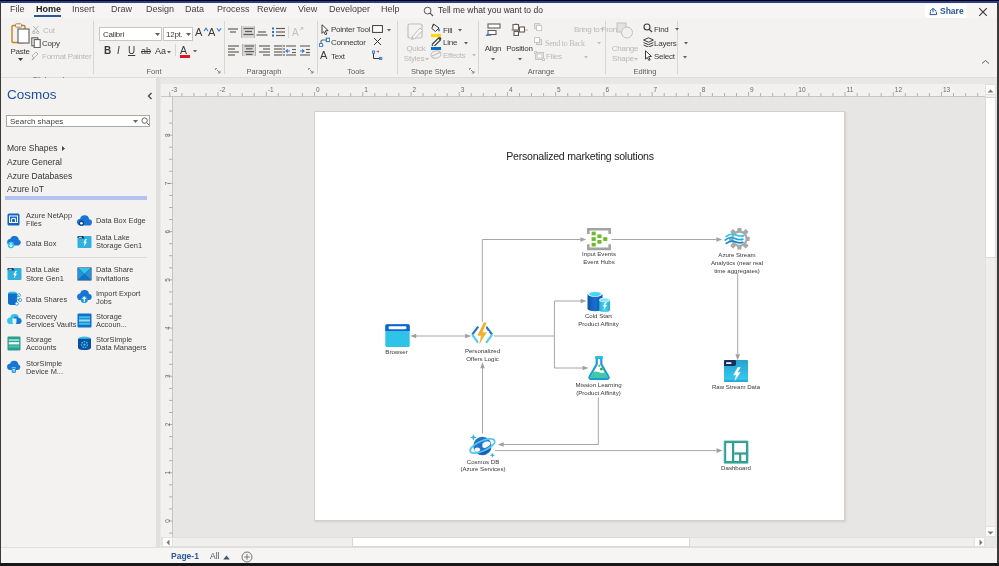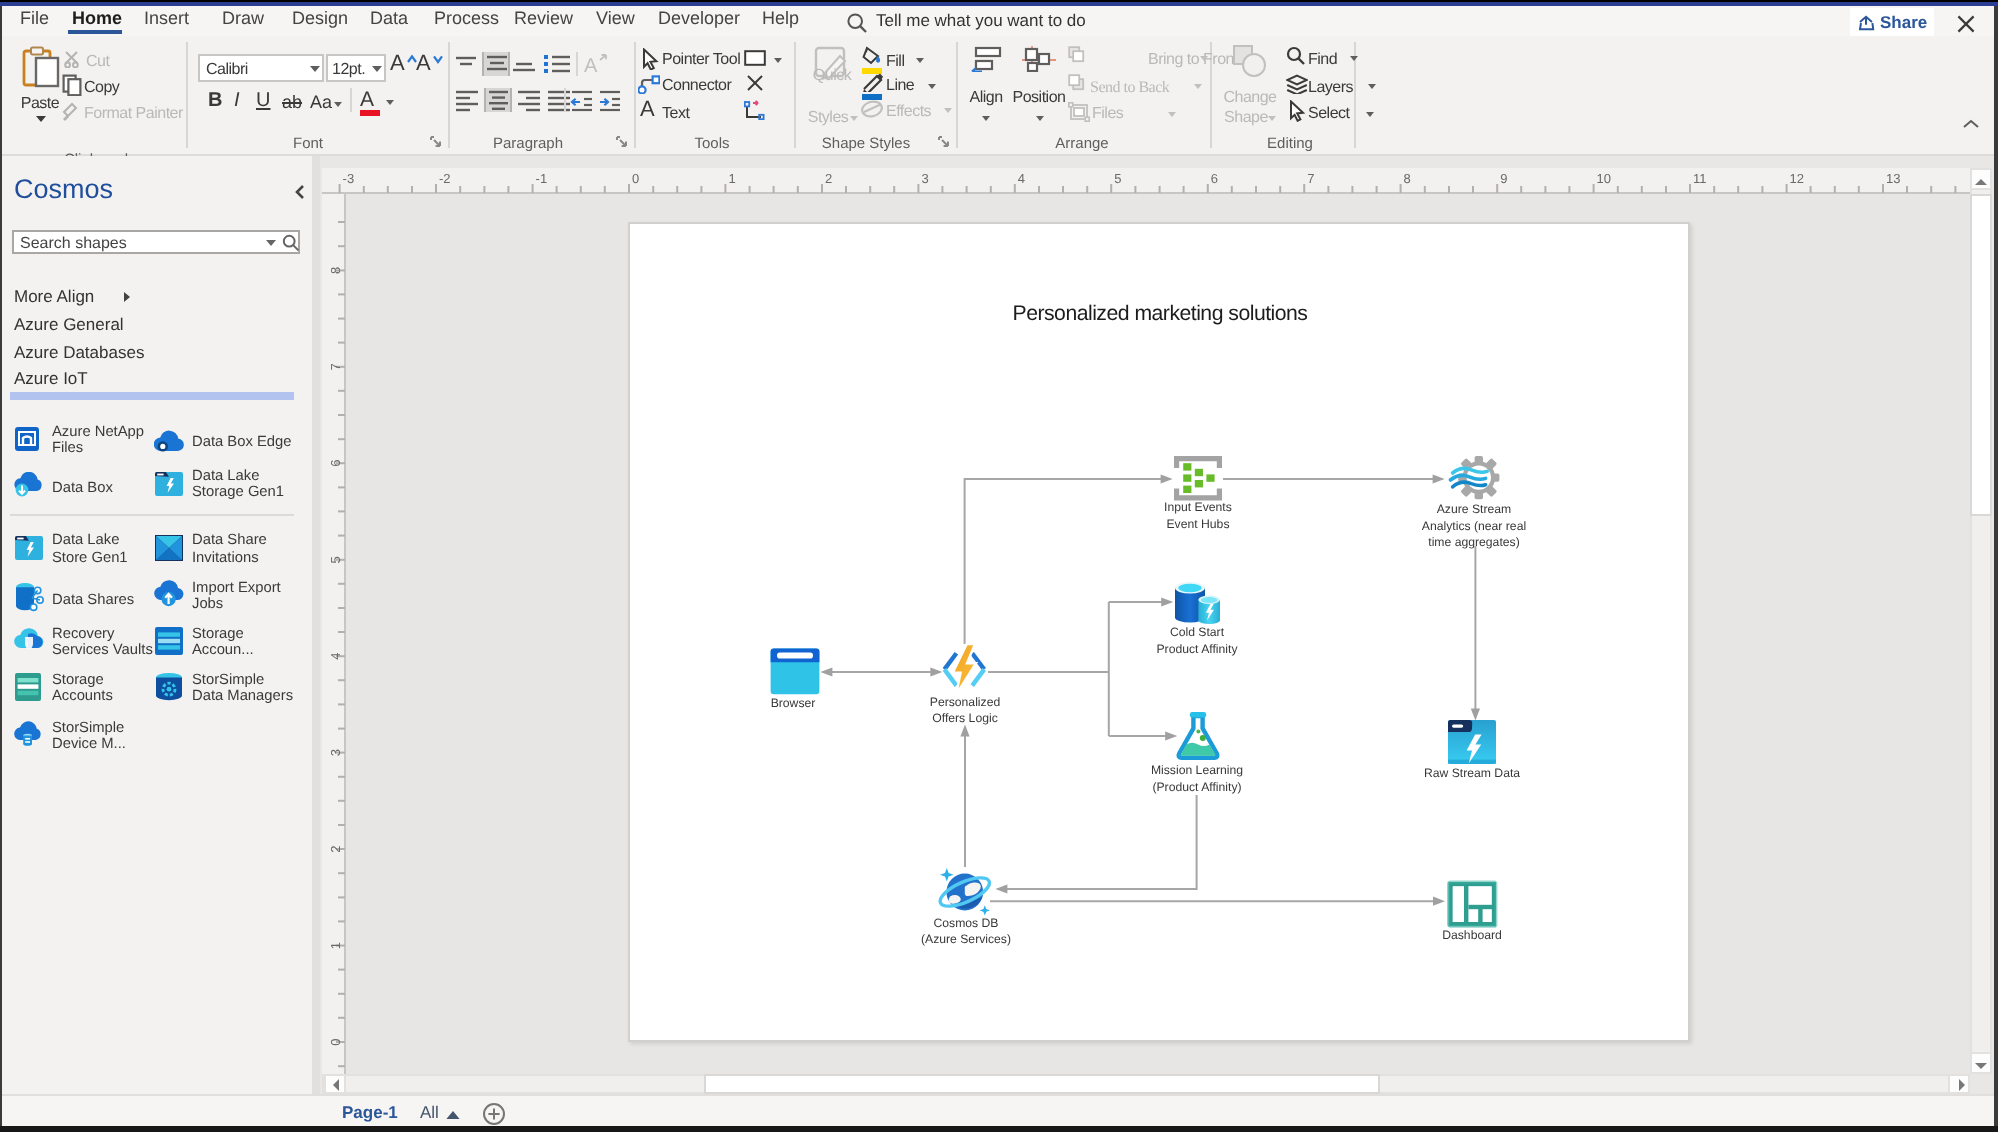--- a/index.html
+++ b/index.html
@@ -240,21 +240,21 @@
     <rect x="0.4" y="1" width="2.2" height="2.2" fill="none" stroke="#2b79d7" stroke-width="0.9"></rect>
     <rect x="7.6" y="7.4" width="2.2" height="2.2" fill="none" stroke="#2b79d7" stroke-width="0.9"></rect>
     <path d="M4.5 1.5 L7 1.5 M7 1.5 L5.8 0.4 M7 1.5 L5.8 2.6" stroke="#e8467c" stroke-width="0.9" fill="none"></path>
   </svg>
 
 <svg class="abs" style="left:407px;top:23px;" width="19" height="19" viewBox="0 0 19 19">
     <rect x="1" y="1" width="14" height="14" rx="1.5" fill="none" stroke="#c2c0be" stroke-width="1.2"></rect>
     <path d="M5 14 L13 5 L15.5 7.5 L7.5 16 Z" fill="#f6f5f3" stroke="#c2c0be" stroke-width="1"></path>
     <path d="M5 14 L4 17 L7.5 16" fill="#c2c0be"></path>
   </svg>
-<div class="rtg" style="left:416px;top:33px;transform:translateX(-50%);">Quick</div>
+<div class="rtg" style="left:416px;top:44px;transform:translateX(-50%);">Quick</div>
 <div class="rtg" style="left:414px;top:53.5px;transform:translateX(-50%);">Styles</div>
 <svg class="abs" style="left:424px;top:56.5px;" width="6" height="5" viewBox="0 0 6 5">
     <path d="M1 1 L3 3.5 L5 1 Z" fill="#c2c0be"></path>
   </svg>
 <svg class="abs" style="left:431px;top:23px;" width="11" height="11" viewBox="0 0 11 11">
     <path d="M2.5 1 L8 5 L4.5 8.5 L0.8 5.5 Z M2.5 1 L2 3" fill="none" stroke="#3b3a39" stroke-width="1"></path>
     <path d="M8 5 Q9.6 6.8 8.8 8 Q8 8.8 7.2 8 Q6.6 6.8 8 5" fill="#2b79d7"></path>
   </svg>
 <div class="abs" style="left:431px;top:33.5px;width:10px;height:3px;background:#ffd800;"></div>
 <div class="rt" style="left:443px;top:25.5px;">Fill</div>
@@ -372,21 +372,21 @@
 <div class="abs" style="left:6px;top:115px;width:144px;height:12px;background:#fff;border:1px solid #a9a7a5;"></div>
 <div class="txt" style="left:10px;top:117px;font-size:8px;color:#444;">Search shapes</div>
 <svg class="abs" style="left:132px;top:119px;" width="7" height="5" viewBox="0 0 7 5">
     <path d="M1 1 L3.5 4 L6 1 Z" fill="#666"></path>
   </svg>
 <svg class="abs" style="left:141px;top:117px;" width="9" height="9" viewBox="0 0 9 9">
     <circle cx="3.6" cy="3.6" r="2.7" fill="none" stroke="#666" stroke-width="1"></circle>
     <line x1="5.7" y1="5.7" x2="8.2" y2="8.2" stroke="#666" stroke-width="1"></line>
   </svg>
 
-<div class="txt" style="left:7px;top:143px;font-size:8.5px;color:#333;">More Align</div>
+<div class="txt" style="left:7px;top:143px;font-size:8.5px;color:#333;">More Shapes</div>
 <svg class="abs" style="left:61px;top:145px;" width="5" height="7" viewBox="0 0 5 7">
     <path d="M1 1 L4 3.5 L1 6 Z" fill="#444"></path>
   </svg>
 <div class="txt" style="left:7px;top:157px;font-size:8.5px;color:#333;">Azure General</div>
 <div class="txt" style="left:7px;top:170.5px;font-size:8.5px;color:#333;">Azure Databases</div>
 <div class="txt" style="left:7px;top:184px;font-size:8.5px;color:#333;">Azure IoT</div>
 <div class="abs" style="left:5px;top:196px;width:142px;height:4px;background:#b3c3ef;"></div>
 
 <div class="txt" style="left:26px;top:211.5px;font-size:7.4px;color:#3a3a3a;line-height:8.7px;">Azure NetApp<br>Files</div>
 <div class="txt" style="left:96px;top:216px;font-size:7.4px;color:#3a3a3a;">Data Box Edge</div>

